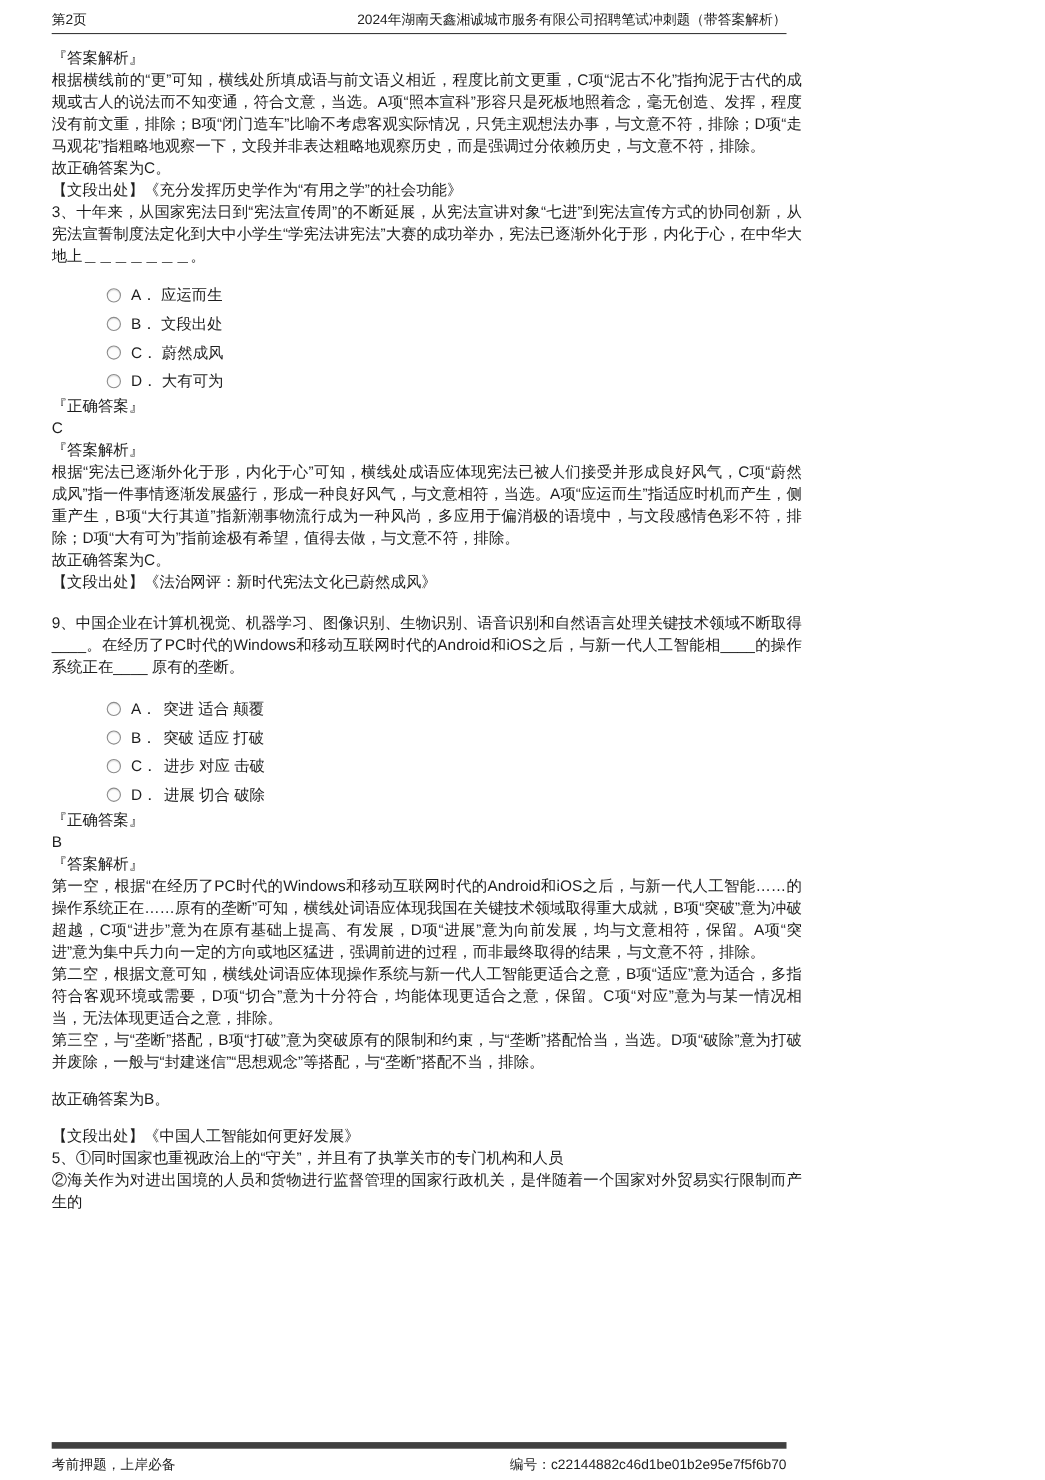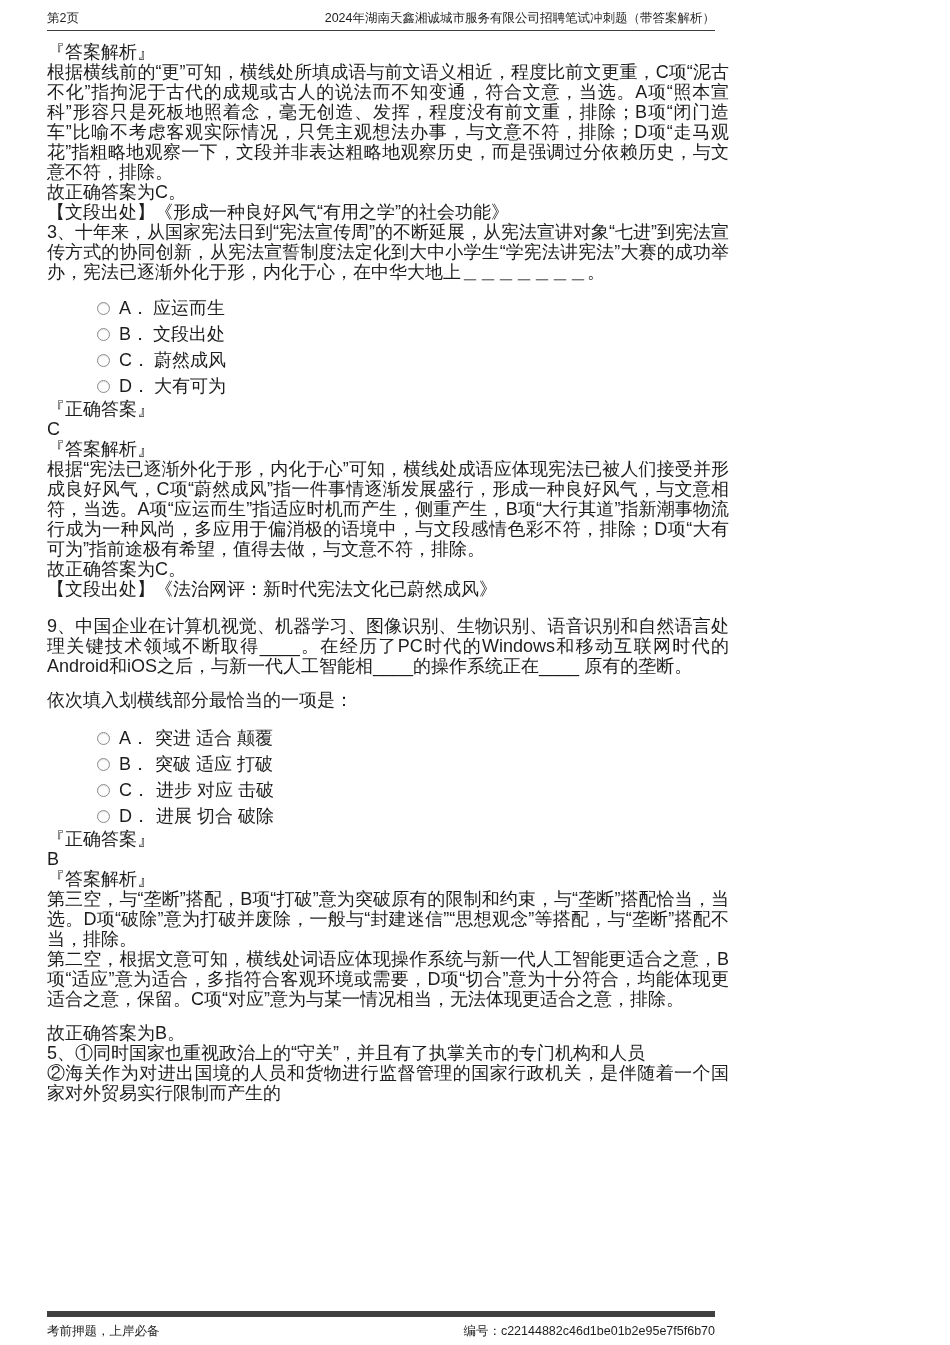--- a/index.html
+++ b/index.html
@@ -23,21 +23,21 @@
   .footer {
     position:absolute; top:1311px; left:47px; right:47px;
     border-top:6px solid #404040;
     padding-top:7px;
     display:flex; justify-content:space-between;
     font-size:12.5px; line-height:15px;
   }
   
   .content {
     position:absolute; top:42px; left:47px; right:33px;
-    font-size:18px; line-height:20px; text-align:justify;
+    font-size:14px; line-height:20px; text-align:justify;
   }
   .content p { margin:0; }
   .analysis-label { margin-top:8px; }
   .para { margin-top:15px; }
   .verdict { margin-top:10px; }
   .source { margin-top:12px; }
   .question-stem { margin-top:31px; }
   .prompt { margin-top:20px; }
   .options { margin-top:13px; }
   .option {
@@ -70,21 +70,21 @@
   <div class="header">
     <span>第2页</span>
     <span class="title">2024年湖南天鑫湘诚城市服务有限公司招聘笔试冲刺题（带答案解析）</span>
   </div>
 
   <div class="content">
 
     <p class="analysis-label">『答案解析』</p>
     <p class="para">根据横线前的“更”可知，横线处所填成语与前文语义相近，程度比前文更重，C项“泥古不化”指拘泥于古代的成规或古人的说法而不知变通，符合文意，当选。A项“照本宣科”形容只是死板地照着念，毫无创造、发挥，程度没有前文重，排除；B项“闭门造车”比喻不考虑客观实际情况，只凭主观想法办事，与文意不符，排除；D项“走马观花”指粗略地观察一下，文段并非表达粗略地观察历史，而是强调过分依赖历史，与文意不符，排除。</p>
     <p class="verdict">故正确答案为C。</p>
-    <p class="source">【文段出处】《形成一种良好风气“有用之学”的社会功能》</p>
+    <p class="source">【文段出处】《充分发挥历史学作为“有用之学”的社会功能》</p>
 
     <p class="question-stem">3、十年来，从国家宪法日到“宪法宣传周”的不断延展，从宪法宣讲对象“七进”到宪法宣传方式的协同创新，从宪法宣誓制度法定化到大中小学生“学宪法讲宪法”大赛的成功举办，宪法已逐渐外化于形，内化于心，在中华大地上＿＿＿＿＿＿＿。</p>
 
     <div class="options q3-gap">
       <div class="option">
         <span class="radio"></span>
         <span class="opt-letter">A．</span>
         <span class="opt-text">应运而生</span>
       </div>
       <div class="option">
@@ -105,21 +105,20 @@
     </div>
 
     <p class="answer-label">『正确答案』</p>
     <p class="answer-letter">C</p>
     <p class="analysis-label-2">『答案解析』</p>
     <p class="tight-para">根据“宪法已逐渐外化于形，内化于心”可知，横线处成语应体现宪法已被人们接受并形成良好风气，C项“蔚然成风”指一件事情逐渐发展盛行，形成一种良好风气，与文意相符，当选。A项“应运而生”指适应时机而产生，侧重产生，B项“大行其道”指新潮事物流行成为一种风尚，多应用于偏消极的语境中，与文段感情色彩不符，排除；D项“大有可为”指前途极有希望，值得去做，与文意不符，排除。</p>
     <p class="verdict">故正确答案为C。</p>
     <p class="source">【文段出处】《法治网评：新时代宪法文化已蔚然成风》</p>
 
     <p class="question-stem" style="margin-top:17px;">9、中国企业在计算机视觉、机器学习、图像识别、生物识别、语音识别和自然语言处理关键技术领域不断取得____。在经历了PC时代的Windows和移动互联网时代的Android和iOS之后，与新一代人工智能相____的操作系统正在____ 原有的垄断。</p>
-    <p class="prompt" style="margin-top:14px;">依次填入划横线部分最恰当的一项是：</p>
 
     <div class="options q4-gap" style="margin-top:15px;">
       <div class="option">
         <span class="radio"></span>
         <span class="opt-letter">A．</span>
         <span class="opt-text">突进 适合 颠覆</span>
       </div>
       <div class="option">
         <span class="radio"></span>
         <span class="opt-letter">B．</span>
@@ -133,23 +132,25 @@
       <div class="option">
         <span class="radio"></span>
         <span class="opt-letter">D．</span>
         <span class="opt-text">进展 切合 破除</span>
       </div>
     </div>
 
     <p class="answer-label">『正确答案』</p>
     <p class="answer-letter">B</p>
     <p class="analysis-label-2">『答案解析』</p>
+    <p class="tight-para">第一空，根据“在经历了PC时代的Windows和移动互联网时代的Android和iOS之后，与新一代人工智能……的操作系统正在……原有的垄断”可知，横线处词语应体现我国在关键技术领域取得重大成就，B项“突破”意为冲破超越，C项“进步”意为在原有基础上提高、有发展，D项“进展”意为向前发展，均与文意相符，保留。A项“突进”意为集中兵力向一定的方向或地区猛进，强调前进的过程，而非最终取得的结果，与文意不符，排除。</p>
+    <p class="mid-para">第二空，根据文意可知，横线处词语应体现操作系统与新一代人工智能更适合之意，B项“适应”意为适合，多指符合客观环境或需要，D项“切合”意为十分符合，均能体现更适合之意，保留。C项“对应”意为与某一情况相当，无法体现更适合之意，排除。</p>
     <p class="mid-para">第三空，与“垄断”搭配，B项“打破”意为突破原有的限制和约束，与“垄断”搭配恰当，当选。D项“破除”意为打破并废除，一般与“封建迷信”“思想观念”等搭配，与“垄断”搭配不当，排除。</p>
-    <p class="mid-para">第二空，根据文意可知，横线处词语应体现操作系统与新一代人工智能更适合之意，B项“适应”意为适合，多指符合客观环境或需要，D项“切合”意为十分符合，均能体现更适合之意，保留。C项“对应”意为与某一情况相当，无法体现更适合之意，排除。</p>
     <p class="verdict" style="margin-top:14px;">故正确答案为B。</p>
+    <p class="source" style="margin-top:13px;">【文段出处】《中国人工智能如何更好发展》</p>
 
     <p class="q5-first">5、①同时国家也重视政治上的“守关”，并且有了执掌关市的专门机构和人员</p>
     <p class="q5-line">②海关作为对进出国境的人员和货物进行监督管理的国家行政机关，是伴随着一个国家对外贸易实行限制而产生的</p>
 
   </div>
 
   <div class="footer">
     <span>考前押题，上岸必备</span>
     <span>编号：c22144882c46d1be01b2e95e7f5f6b70</span>
   </div>

